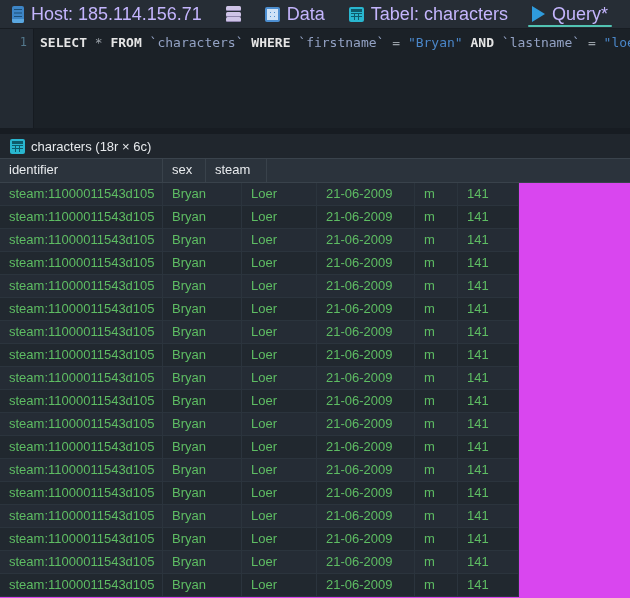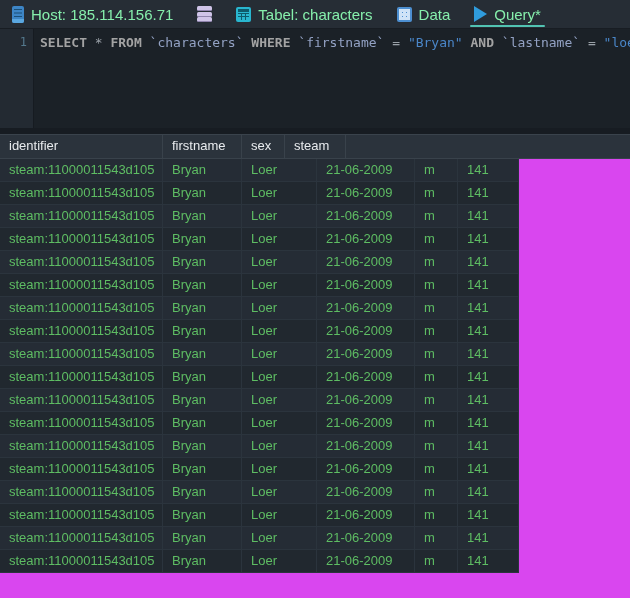--- a/index.html
+++ b/index.html
@@ -9,21 +9,21 @@
     font-family:"Liberation Sans",sans-serif;
     -webkit-font-smoothing:antialiased;
   }
   .app{width:630px;height:598px;display:flex;flex-direction:column;}
 
   
   .toolbar{
     height:28px;flex:0 0 28px;background:#262d35;
     display:flex;align-items:flex-start;gap:0;
     border-bottom:1px solid #181d23;
-    font-size:15px;color:#86efac;
+    font-size:18px;color:#c4b5fd;
   }
   .tb-item{display:flex;align-items:center;gap:7px;padding:0 12px;height:100%;position:relative;cursor:default;}
   .tb-item .lbl{white-space:nowrap;}
   .tb-item.active .underline{
     position:absolute;left:8px;right:8px;bottom:1px;height:2px;background:#52c3b2;border-radius:1px;
   }
   .icon{display:inline-block;flex:0 0 auto;}
 
   
   .i-server{width:12px;height:17px;background:#3d85c6;border-radius:2px;position:relative;}
@@ -52,21 +52,21 @@
 
   
   .i-play{width:0;height:0;border-left:13px solid #2f9bdc;border-top:8px solid transparent;border-bottom:8px solid transparent;}
 
   
   .editor{height:99px;flex:0 0 99px;background:#1b2127;display:flex;position:relative;}
   .gutter{width:34px;flex:0 0 34px;background:#232a32;border-right:1px solid #161b21;
     font-family:"DejaVu Sans Mono",monospace;font-size:12px;color:#53788c;
     text-align:right;padding:6px 6px 0 0;box-sizing:border-box;}
   .code{flex:1;padding:5px 0 0 6px;font-family:"DejaVu Sans Mono",monospace;font-size:13px;line-height:18px;white-space:pre;}
-  .tok-keyword{color:#a3a3a3;font-weight:bold;}
+  .tok-keyword{color:#e5e5e5;font-weight:bold;}
   .tok-plain{color:#c7ccd1;}
   .tok-op{color:#9aa1a8;}
   .tok-ident{color:#93a2c4;}
   .tok-string{color:#4a86c8;}
 
   
   .gap{height:6px;flex:0 0 6px;background:#171c22;}
   .result-tabbar{height:24px;flex:0 0 24px;background:#20262d;display:flex;align-items:center;gap:6px;padding-left:10px;
     font-size:13px;color:#e6e9ec;}
   .results{flex:1;background:#d946ef;display:flex;flex-direction:column;overflow:hidden;}
@@ -94,49 +94,52 @@
       <span class="lbl">Host: 185.114.156.71</span>
     </div>
     <div class="tb-item">
       <span class="icon i-db">
           <span></span>
           <span></span>
           <span></span>
         </span>
     </div>
     <div class="tb-item">
+      <span class="icon i-grid"></span>
+      <span class="lbl">Data</span>
+    </div>
+    <div class="tb-item">
       <span class="icon i-table"></span>
       <span class="lbl">Tabel: characters</span>
-    </div>
-    <div class="tb-item">
-      <span class="icon i-grid"></span>
-      <span class="lbl">Data</span>
     </div>
     <div class="tb-item active">
       <span class="icon i-play"></span>
       <span class="lbl">Query*</span>
       <span class="underline"></span>
     </div>
 
   </div>
 
   <div class="editor">
     <div class="gutter">
       <span>1</span>
     </div>
     <div class="code" id="code-line"><span class="tok-keyword">SELECT</span><span class="tok-plain"> </span><span class="tok-op">*</span><span class="tok-plain"> </span><span class="tok-keyword">FROM</span><span class="tok-plain"> </span><span class="tok-ident">`characters`</span><span class="tok-plain"> </span><span class="tok-keyword">WHERE</span><span class="tok-plain"> </span><span class="tok-ident">`firstname`</span><span class="tok-plain"> </span><span class="tok-op">=</span><span class="tok-plain"> </span><span class="tok-string">"Bryan"</span><span class="tok-plain"> </span><span class="tok-keyword">AND</span><span class="tok-plain"> </span><span class="tok-ident">`lastname`</span><span class="tok-plain"> </span><span class="tok-op">=</span><span class="tok-plain"> </span><span class="tok-string">"loer</span></div>
   </div>
 
   <div class="gap"></div>
 
+  <div class="result-tabbar">
+    <span class="icon i-table"></span>
+    <span>characters (18r × 6c)</span>
+  </div>
 
   <div class="results">
     <div class="grid-header" id="grid-header">
         <div class="hcell" style="width: 163px; flex: 0 0 163px;">identifier</div>
-        <div class="hcell" style="width: 79px; flex: 0 0 79px;">firstname</div>
         <div class="hcell" style="width: 43px; flex: 0 0 43px;">sex</div>
         <div class="hcell" style="width: 61px; flex: 0 0 61px;">steam</div>
         <div class="hcell hfill"></div>
       </div>
     <div class="grid-body" id="grid-body">
         <div class="grid-row odd">
           <div class="cell" style="width: 163px; flex: 0 0 163px;">steam:11000011543d105</div>
           <div class="cell" style="width: 79px; flex: 0 0 79px;">Bryan</div>
           <div class="cell" style="width: 75px; flex: 0 0 75px;">Loer</div>
           <div class="cell" style="width: 98px; flex: 0 0 98px;">21-06-2009</div>

